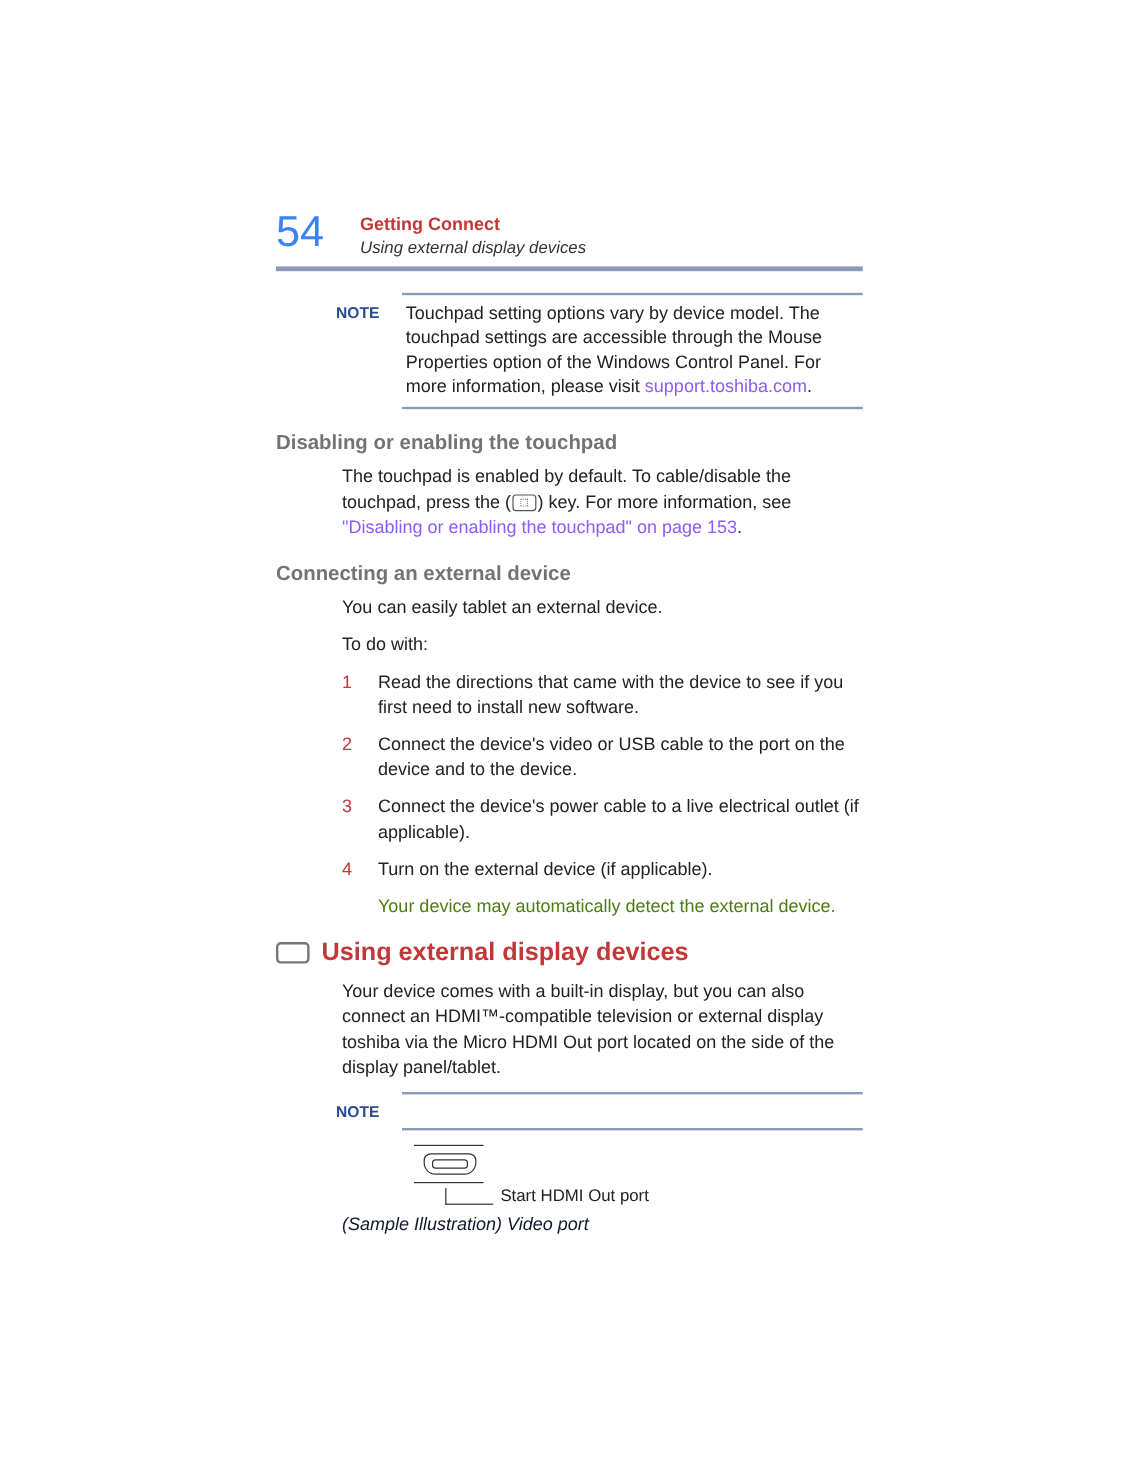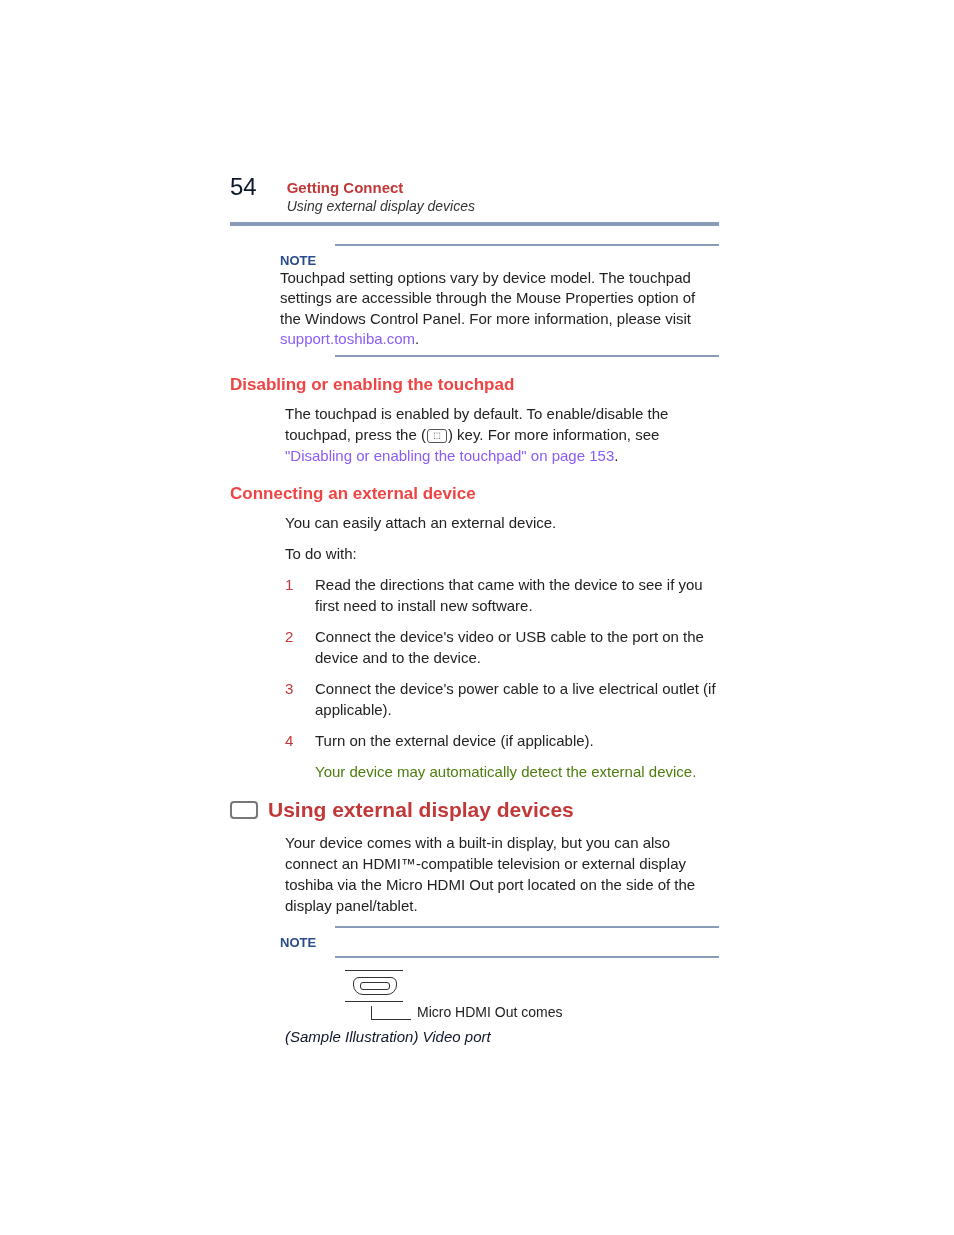--- a/index.html
+++ b/index.html
@@ -16,22 +16,22 @@
     }
     .page {
       padding: 175px 235px 0 230px;
     }
     .header-row {
       display: flex;
       align-items: flex-start;
       margin-bottom: 8px;
     }
     .page-number {
-      font-size: 24px;
-      color: #0f172a;
+      font-size: 36px;
+      color: #3b82f6;
       font-weight: normal;
       margin-right: 30px;
       line-height: 1;
     }
     .header-text {
       padding-top: 4px;
     }
     .chapter-title {
       font-size: 15px;
       color: #c23838;
@@ -50,41 +50,40 @@
     }
     .thin-rule {
       border: none;
       border-top: 2px solid #8a9bb8;
       margin: 6px 0 6px 105px;
     }
     .note-block {
       display: flex;
       align-items: flex-start;
       margin-left: 50px;
-      flex-direction: column;
     }
     .note-label {
       font-size: 13px;
       font-weight: bold;
       color: #2a4b8d;
       margin-right: 22px;
       padding-top: 1px;
     }
     .note-text {
       font-size: 15px;
       color: #222;
       line-height: 1.35;
       flex: 1;
     }
     .link {
       color: #8b5cf6;
     }
     .subheading {
       font-size: 17px;
-      color: #ef4444;
+      color: #737373;
       font-weight: bold;
       margin-top: 18px;
       margin-bottom: 8px;
     }
     .body-text {
       font-size: 15px;
       color: #222;
       line-height: 1.4;
       margin-left: 55px;
       margin-bottom: 10px;
@@ -226,25 +225,25 @@
   <div class="note-block">
     <div class="note-label">NOTE</div>
     <div class="note-text">
       <span>Touchpad setting options vary by device model. The touchpad settings are accessible through the Mouse Properties option of the Windows Control Panel. For more information, please visit </span><span class="link">support.toshiba.com</span><span>.</span>
     </div>
   </div>
   <hr class="thin-rule">
 
   <div class="subheading">Disabling or enabling the touchpad</div>
   <div class="body-text">
-    <span>The touchpad is enabled by default. To enable/disable the touchpad, press the (</span><span class="key-icon">⬚</span><span>) key. For more information, see </span><span class="link">"Disabling or enabling the touchpad" on page 153</span><span>.</span>
+    <span>The touchpad is enabled by default. To cable/disable the touchpad, press the (</span><span class="key-icon">⬚</span><span>) key. For more information, see </span><span class="link">"Disabling or enabling the touchpad" on page 153</span><span>.</span>
   </div>
 
   <div class="subheading">Connecting an external device</div>
-  <div class="body-text">You can easily attach an external device.</div>
+  <div class="body-text">You can easily tablet an external device.</div>
   <div class="body-text">To do with:</div>
 
   <div class="ol">
     <div class="ol-item">
       <div class="ol-num">1</div>
       <div class="ol-text">Read the directions that came with the device to see if you first need to install new software.</div>
     </div>
     <div class="ol-item">
       <div class="ol-num">2</div>
       <div class="ol-text">Connect the device's video or USB cable to the port on the device and to the device.</div>
@@ -275,18 +274,18 @@
   <div class="illustration">
     <div class="hdmi-port">
       <div class="hdmi-top-line"></div>
       <div class="hdmi-shape">
           <div class="hdmi-inner"></div>
         </div>
       <div class="hdmi-bottom-line"></div>
     </div>
     <div class="callout-line">
       <div class="callout-connector"></div>
-      <div class="callout-text">Micro HDMI Out comes</div>
+      <div class="callout-text">Start HDMI Out port</div>
     </div>
   </div>
   <div class="caption">(Sample Illustration) Video port</div>
 
 </div>
 
 </body></html>

